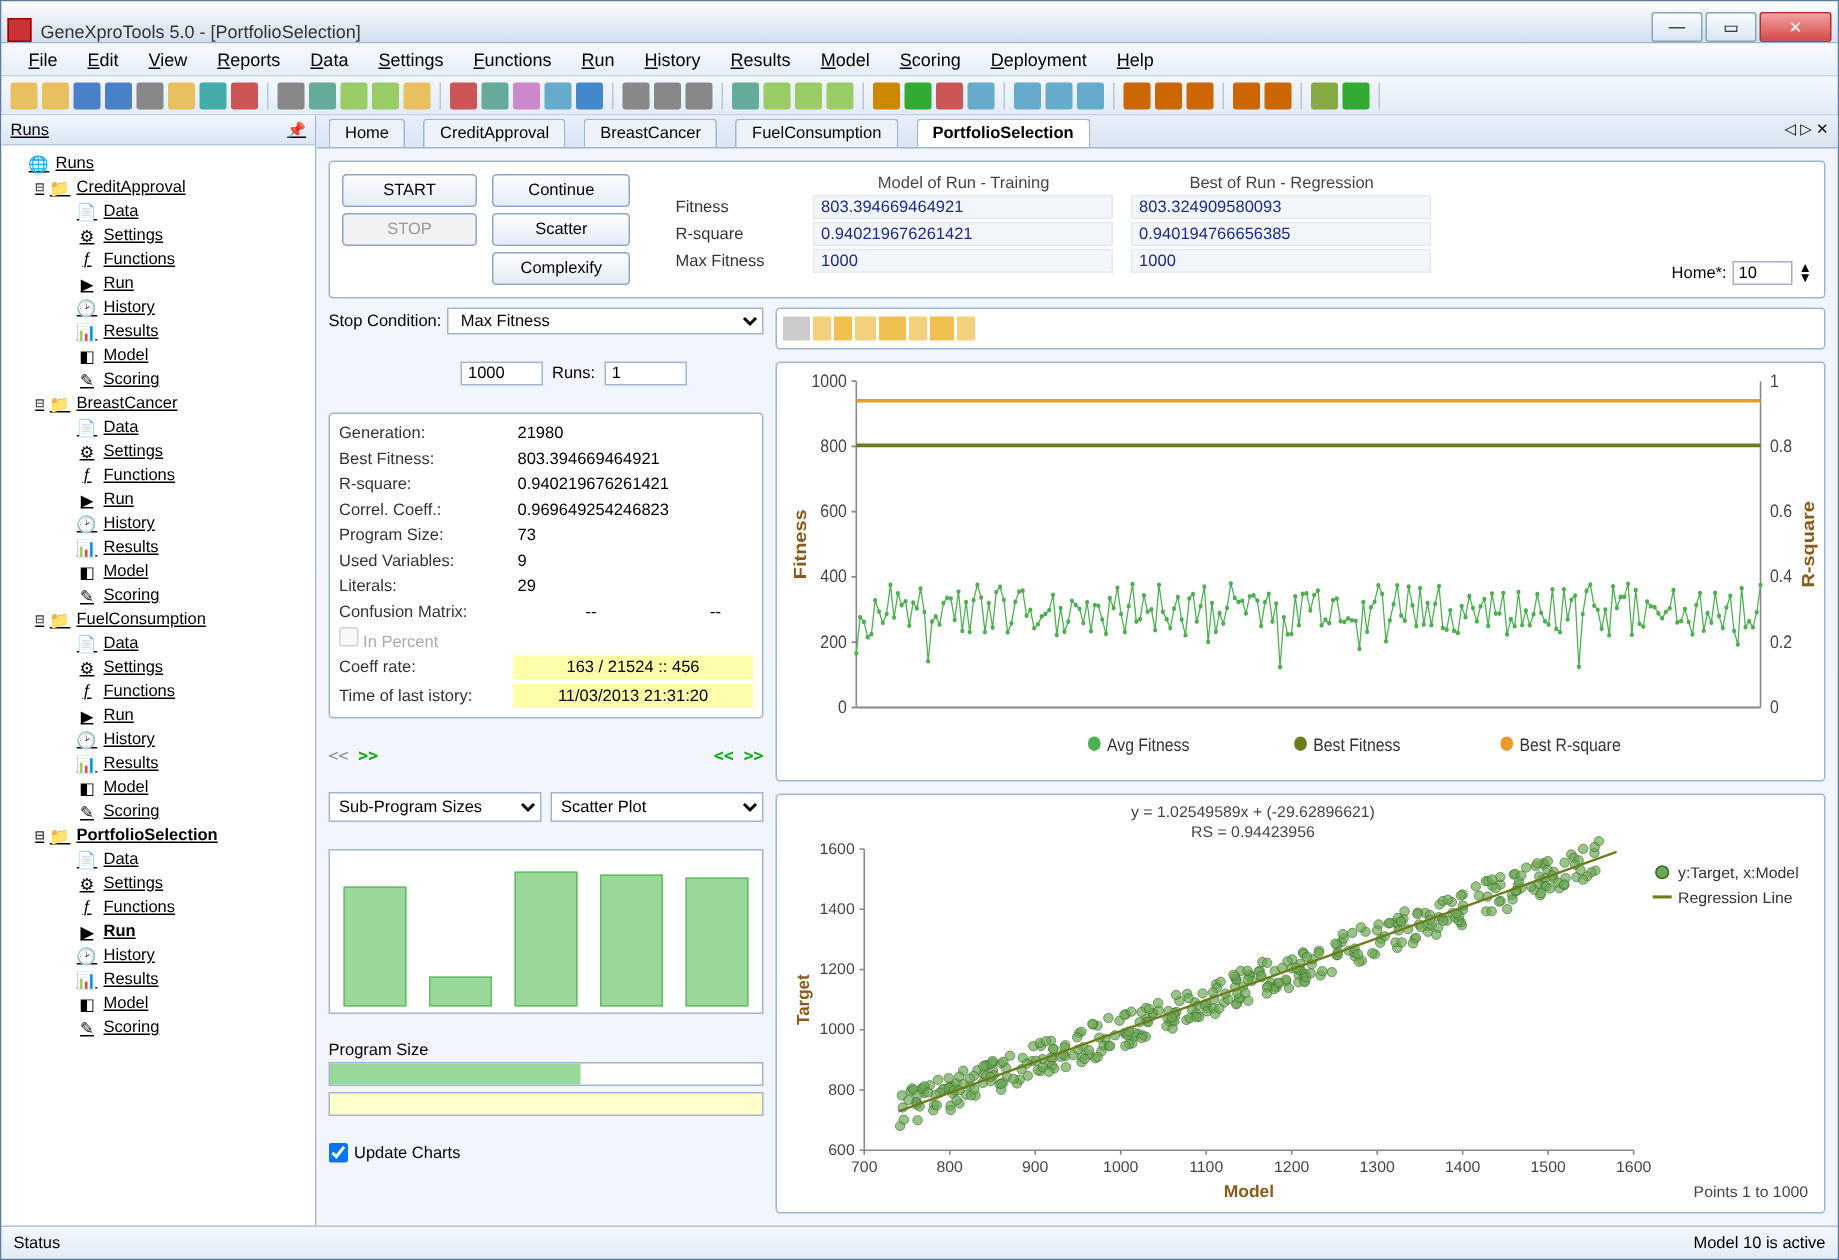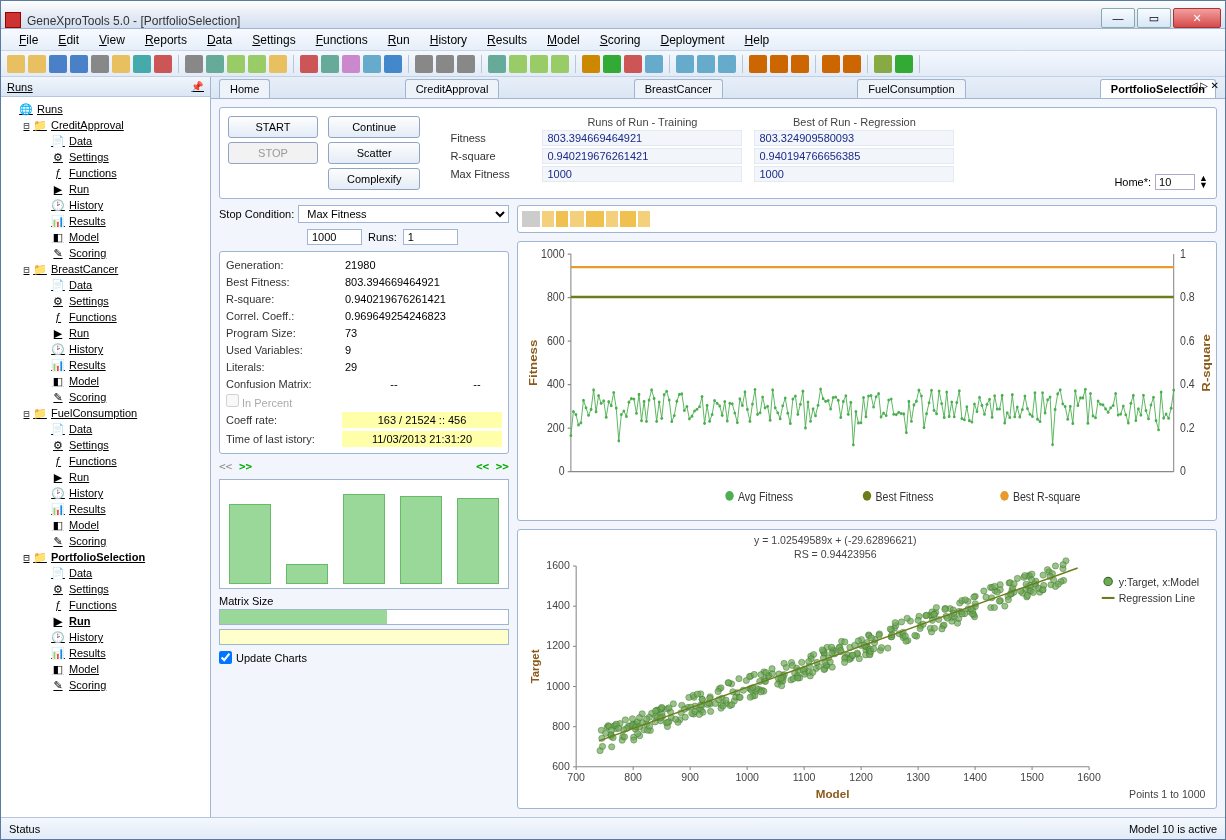--- a/index.html
+++ b/index.html
@@ -21,38 +21,38 @@
 .sidebar { width:210px; background:#fff; border-right:1px solid #9fb5d2; display:flex; flex-direction:column;text-decoration:underline;}
 .sidehead { height:20px; background:linear-gradient(to bottom,#f1f6fc,#dae6f4); border-bottom:1px solid #b6c6dc; padding:2px 6px; font-size:11px; display:flex; align-items:center; justify-content:space-between;}
 .tree { flex:1; overflow:auto; padding:4px 2px; font-size:11px;}
 .tnode { display:flex; align-items:center; height:16px; padding-left:4px; white-space:nowrap;}
 .tnode .tw { width:11px; text-align:center; color:#333; font-family:monospace; font-size:10px;}
 .tnode .ti { width:16px; height:14px; margin-right:3px; display:flex;align-items:center;justify-content:center;}
 .tnode.lvl1 { padding-left:18px;}
 .tnode.lvl2 { padding-left:36px;}
 .tnode.bold { font-weight:bold;}
 .main { flex:1; display:flex; flex-direction:column; background:#f2f6fc; min-width:0;}
-.tabrow { height:22px; display:flex; align-items:flex-end; padding:0 8px; background:linear-gradient(to bottom,#e7eef8,#dbe6f4); border-bottom:1px solid #9fb5d2; gap:11px; position:relative;justify-content:space-between;}
+.tabrow { height:22px; display:flex; align-items:flex-end; padding:0 8px; background:linear-gradient(to bottom,#e7eef8,#dbe6f4); border-bottom:1px solid #9fb5d2; gap:11px; position:relative;}
 .tab { padding:3px 10px; border:1px solid #9fb5d2; border-bottom:none; background:#eef3fa; border-radius:3px 3px 0 0; font-size:11px; margin-right:1px;}
 .tab.active { background:#fff; font-weight:bold;}
 .tabnav { position:absolute; right:6px; top:3px; font-size:10px; display:flex; gap:6px;}
 .content { flex:1; padding:8px; overflow:hidden; display:flex; flex-direction:column; gap:6px;}
 .panel { background:#fff; border:1px solid #9fb5d2; border-radius:3px; padding:8px;}
 .toprow { display:flex; gap:10px; align-items:flex-start;}
 .btncol { display:flex; flex-direction:column; gap:4px;}
 .btn { border:1px solid #8ea6c4; background:linear-gradient(to bottom,#fdfdfd,#e4ecf6); padding:4px 18px; border-radius:3px; font-size:11px; text-align:center; min-width:90px;}
 .btn.dis { color:#999; background:#f2f2f2;}
 .statgrid { flex:1; display:grid; grid-template-columns:80px 200px 200px; gap:2px 12px; font-size:11px; align-items:center; margin-left:20px;}
 .sgh { color:#444; text-align:center;}
 .sglbl { color:#333;}
 .sgval { color:#1a2a88; background:#f2f5fa; padding:1px 4px; border:1px solid #e4e9f2;}
 .modelsel { margin-left:auto; display:flex; align-items:center; gap:4px; align-self:flex-end;}
 .modelsel input { width:40px; border:1px solid #aac; padding:1px 3px; font-size:11px;}
 .midsec { display:flex; gap:8px; flex:1; min-height:0;}
-.leftcol { width:290px; display:flex; flex-direction:column; gap:6px;}
+.leftcol { width:290px; display:flex; flex-direction:column; gap:18px;}
 .condrow { display:flex; align-items:center; gap:4px; font-size:11px;}
 .condrow select, .condrow input { border:1px solid #9fb5d2; padding:1px 4px; font-size:11px; background:#fff;}
 .kvlist { background:#fff; border:1px solid #9fb5d2; border-radius:3px; padding:6px; display:grid; grid-template-columns:110px 1fr 50px; gap:3px 6px; font-size:11px; align-items:center;}
 .kvlist .v { background:#fff; padding:1px 3px;}
 .kvlist .yel { background:#ffffaa; text-align:center; grid-column:2 / span 2; padding:2px;}
 .kvlist .lbl { color:#333;}
 .chartnav { display:flex; justify-content:space-between; font-size:11px; font-family:monospace;}
 .chartnav .grn { color:#0a0; font-weight:bold;}
 .chartnav .gry { color:#888;}
 .selrow { display:flex; gap:6px;}
@@ -367,21 +367,21 @@
             <div class="btn">START</div>
             <div class="btn dis">STOP</div>
           </div>
           <div class="btncol">
             <div class="btn">Continue</div>
             <div class="btn">Scatter</div>
             <div class="btn">Complexify</div>
           </div>
           <div class="statgrid" id="bestgrid">
               <div></div>
-              <div class="sgh">Runs of Run - Training</div>
+              <div class="sgh">Model of Run - Training</div>
               <div class="sgh">Best of Run - Regression</div>
               <div class="sglbl">Fitness</div>
               <div class="sgval">803.394669464921</div>
               <div class="sgval">803.324909580093</div>
               <div class="sglbl">R-square</div>
               <div class="sgval">0.940219676261421</div>
               <div class="sgval">0.940194766656385</div>
               <div class="sglbl">Max Fitness</div>
               <div class="sgval">1000</div>
               <div class="sgval">1000</div>
@@ -429,29 +429,33 @@
                 <div class="lbl">Coeff rate:</div>
                 <div class="yel">163 / 21524 :: 456</div>
                 <div class="lbl">Time of last istory:</div>
                 <div class="yel">11/03/2013 21:31:20</div>
               </div>
 
             <div class="chartnav">
               <span><span class="gry">&lt;&lt;</span> <span class="grn">&gt;&gt;</span></span>
               <span><span class="grn">&lt;&lt;</span> <span class="grn">&gt;&gt;</span></span>
             </div>
+            <div class="selrow">
+              <select><option>Sub-Program Sizes</option></select>
+              <select><option>Scatter Plot</option></select>
+            </div>
             <div class="minibars" id="minibars">
                 <div class="bar" style="height: 80%; width: 42px;"></div>
                 <div class="bar" style="height: 20%; width: 42px;"></div>
                 <div class="bar" style="height: 90%; width: 42px;"></div>
                 <div class="bar" style="height: 88%; width: 42px;"></div>
                 <div class="bar" style="height: 86%; width: 42px;"></div>
               </div>
             <div class="progrow">
-              <span>Matrix Size</span>
+              <span>Program Size</span>
               <div class="progbar">
                   <div class="progfill" id="progfill" style="width: 58%;"></div>
                 </div>
               <div class="progbar" style="background:#ffffcc;margin-top:4px;"></div>
             </div>
             <label class="chk">
               <input type="checkbox" checked="" style="">
               <span>Update Charts</span>
             </label>
           </div>

